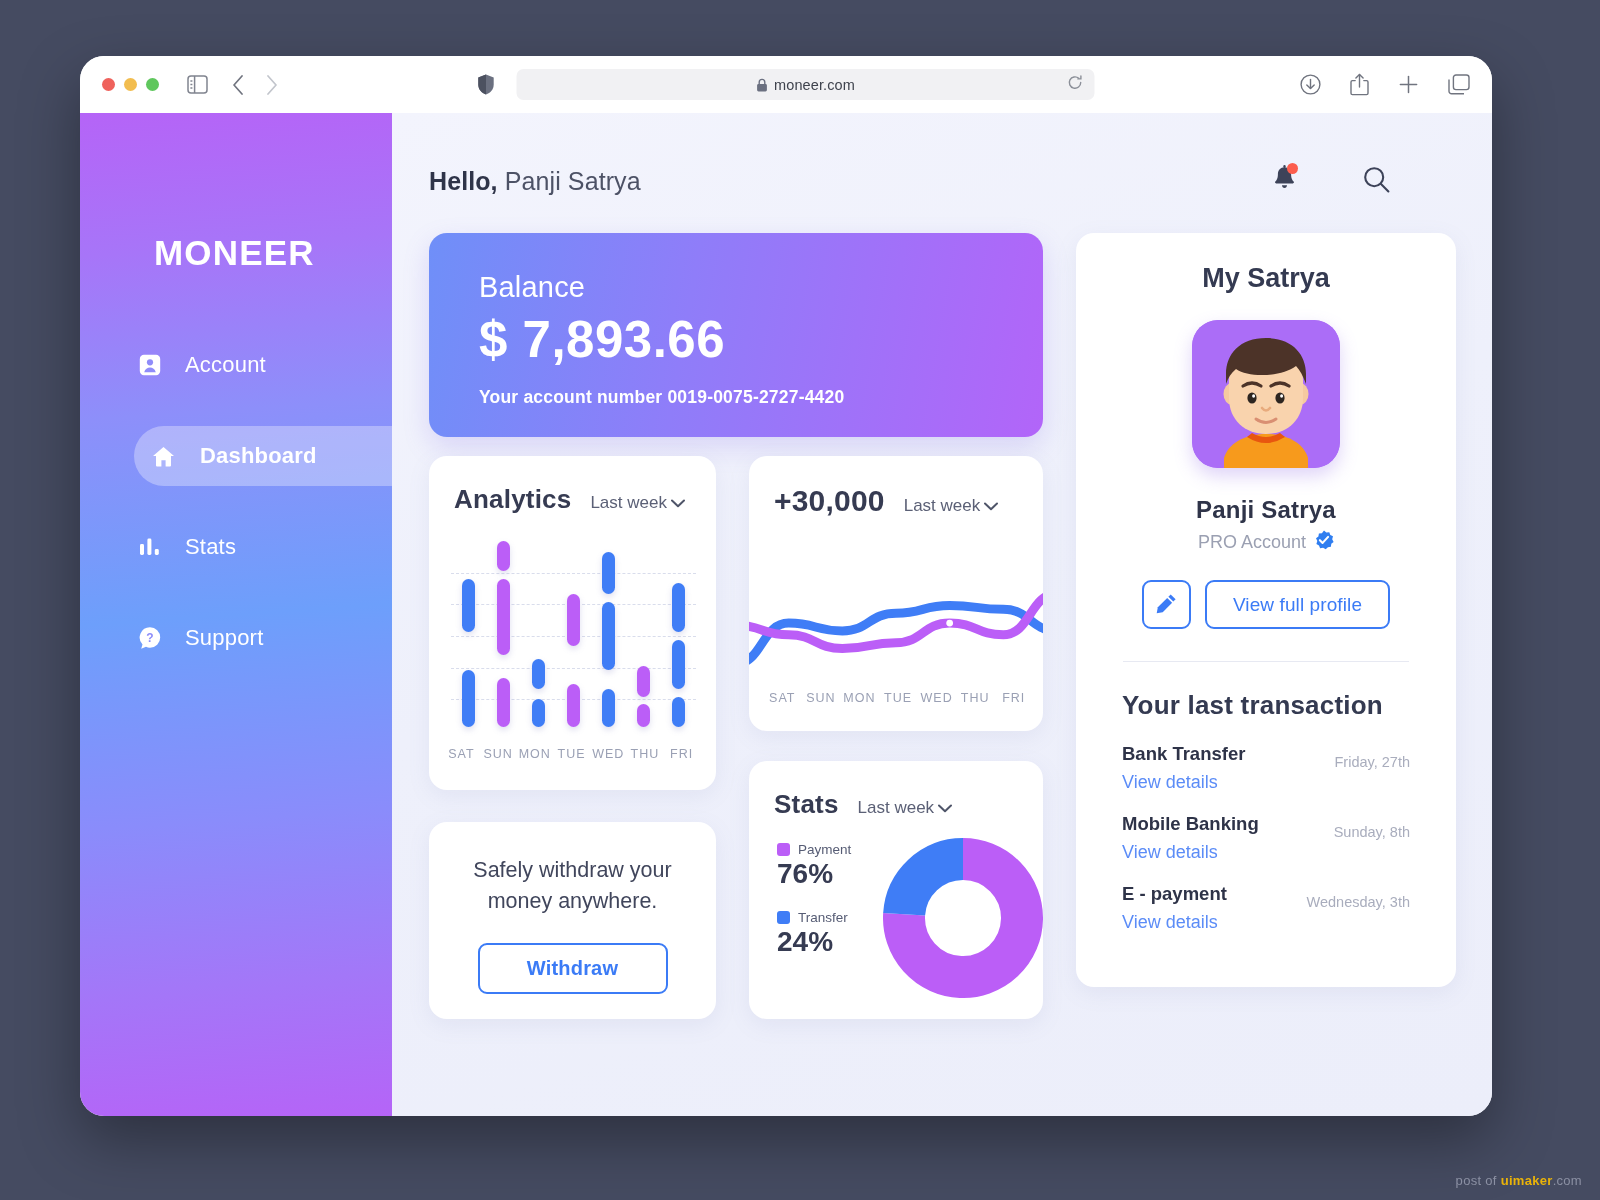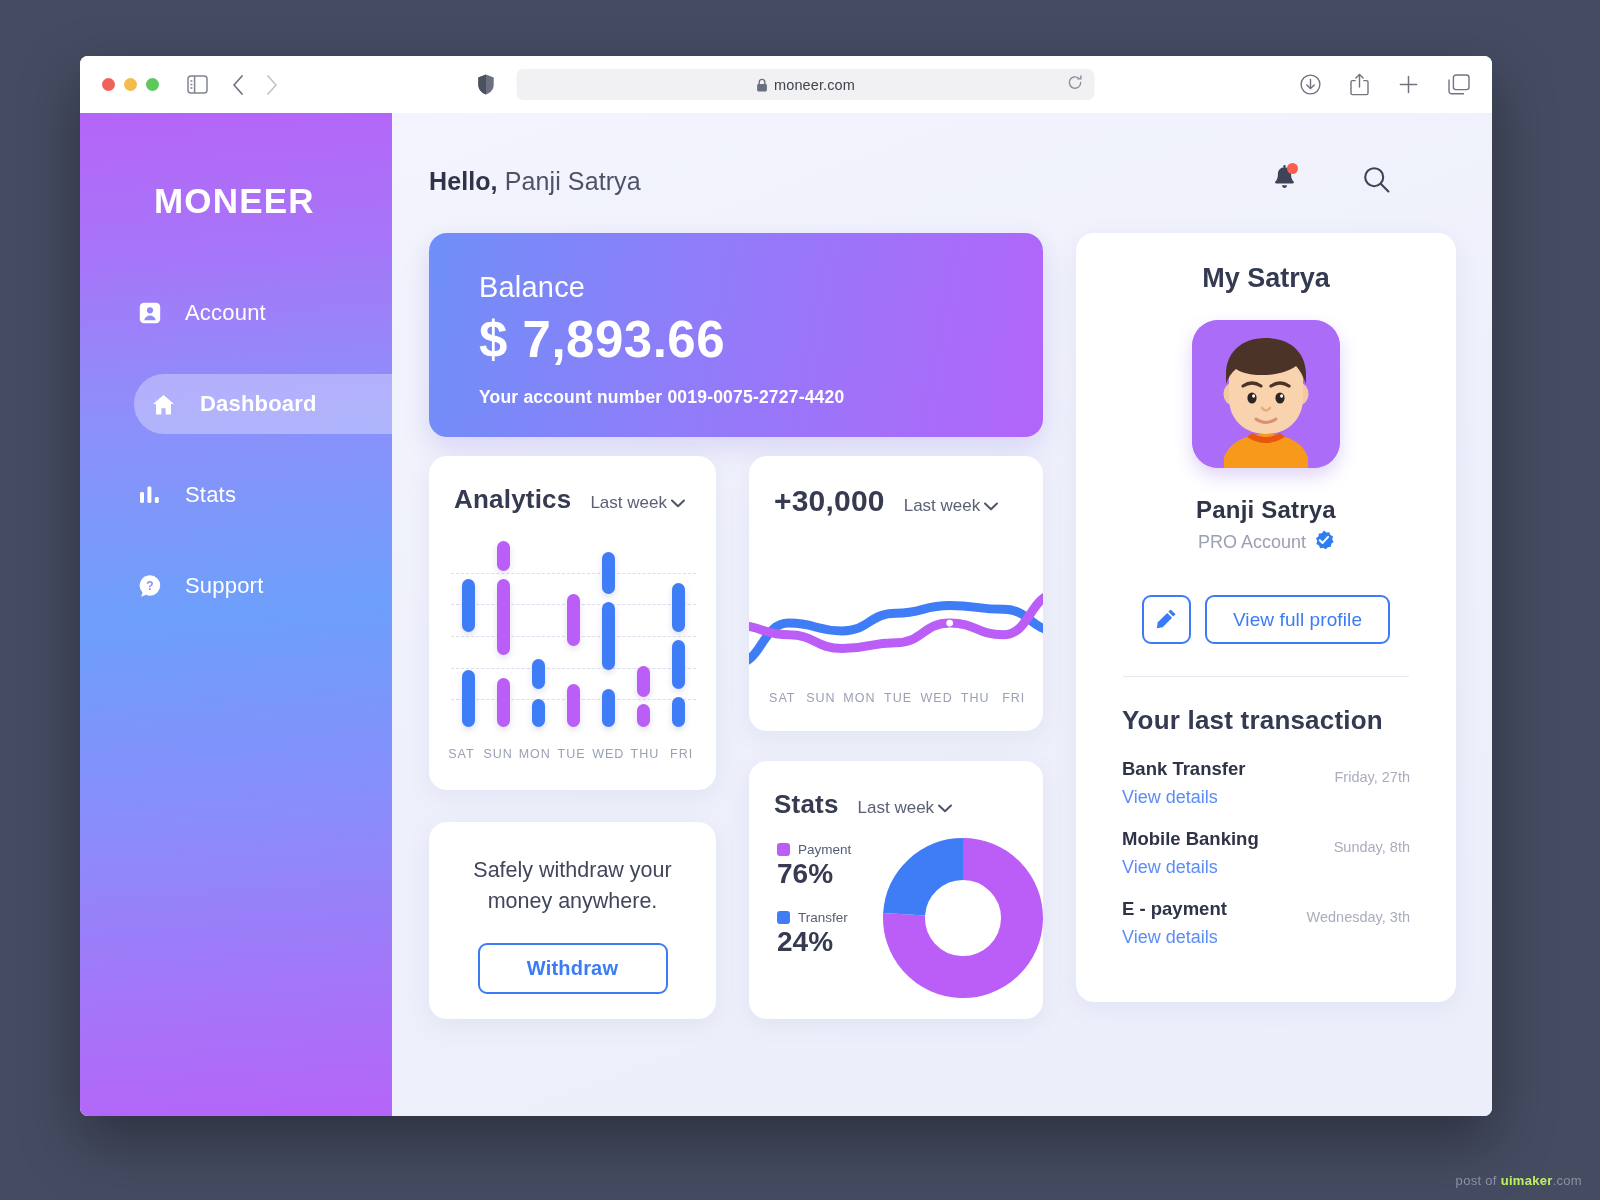--- a/index.html
+++ b/index.html
@@ -9,21 +9,21 @@
     font-family: "Liberation Sans", sans-serif;
     -webkit-font-smoothing: antialiased;
   }
 
   
   .browser {
     position: absolute;
     left: 80px; top: 56px;
     width: 1412px; height: 1060px;
     background: #ffffff;
-    border-radius: 8px;
+    border-radius: 24px;
     overflow: hidden;
     box-shadow: 0 24px 60px rgba(0,0,0,0.35);
     display: flex;
     flex-direction: column;
   }
   .toolbar {
     height: 57px;
     background: #ffffff;
     display: flex;
     align-items: center;
@@ -67,21 +67,21 @@
   
   .app { flex: 1; display: flex; min-height: 0; }
 
   
   .sidebar {
     width: 312px;
     flex: 0 0 312px;
     background: linear-gradient(176deg,
        #b564f7 0%, #a775f8 14%, #8d8ffa 30%,
        #6d9ffb 50%, #8a8cfb 70%, #a377f8 86%, #b564f7 100%);
-    padding-top: 68px;
+    padding-top: 120px;
     position: relative;
   }
   .logo {
     color: #fff;
     font-size: 35px;
     font-weight: bold;
     letter-spacing: 1.2px;
     padding-left: 74px;
     margin-bottom: 62px;
   }
@@ -237,21 +237,21 @@
   .profile-title { text-align: center; font-size: 27px; font-weight: bold; color: #343a51; }
   .avatar {
     width: 148px; height: 148px; margin: 26px auto 0;
     border-radius: 26px;
     background: linear-gradient(160deg,#b172f8,#a869f7);
     position: relative; overflow: hidden;
     box-shadow: 0 8px 18px rgba(140,100,230,0.28);
   }
   .pname { text-align: center; font-size: 24px; font-weight: bold; color: #2f3449; margin-top: 28px; letter-spacing: 0.2px; }
   .ptype { text-align: center; font-size: 18px; color: #9ba0b2; margin-top: 6px; display: flex; align-items: center; justify-content: center; gap: 8px; }
-  .pbtns { display: flex; justify-content: center; gap: 14px; margin-top: 40px; }
+  .pbtns { display: flex; justify-content: center; gap: 14px; margin-top: 25px; }
   .edit-btn {
     width: 49px; height: 49px;
     border: 2px solid #3b7bf6; border-radius: 9px;
     background: #fff; cursor: pointer;
     display: flex; align-items: center; justify-content: center;
   }
   .vfp-btn {
     height: 49px; padding: 0 26px;
     border: 2px solid #3b7bf6; border-radius: 9px;
     background: #fff; color: #3b7bf6;
@@ -264,21 +264,21 @@
   .tx-row { display: flex; align-items: flex-start; margin-bottom: 20px; }
   .tx-left { flex: 1; }
   .tx-name { font-size: 18.5px; font-weight: bold; color: #2e3348; }
   .tx-link { font-size: 18px; color: #5b8cf7; margin-top: 7px; cursor: pointer; }
   .tx-date { font-size: 14.5px; color: #a9adbd; margin-top: 11px; white-space: nowrap; }
 
   .watermark {
     position: absolute; right: 18px; bottom: 12px;
     font-size: 13px; color: #8b90a3; letter-spacing: 0.3px;
   }
-  .watermark b { color: #bef264; }
+  .watermark b { color: #eab308; }
 </style>
 </head>
 <body>
 
 <div class="browser">
 
   <div class="toolbar">
     <div class="traffic">
       <div class="dot red"></div>
       <div class="dot yellow"></div>

